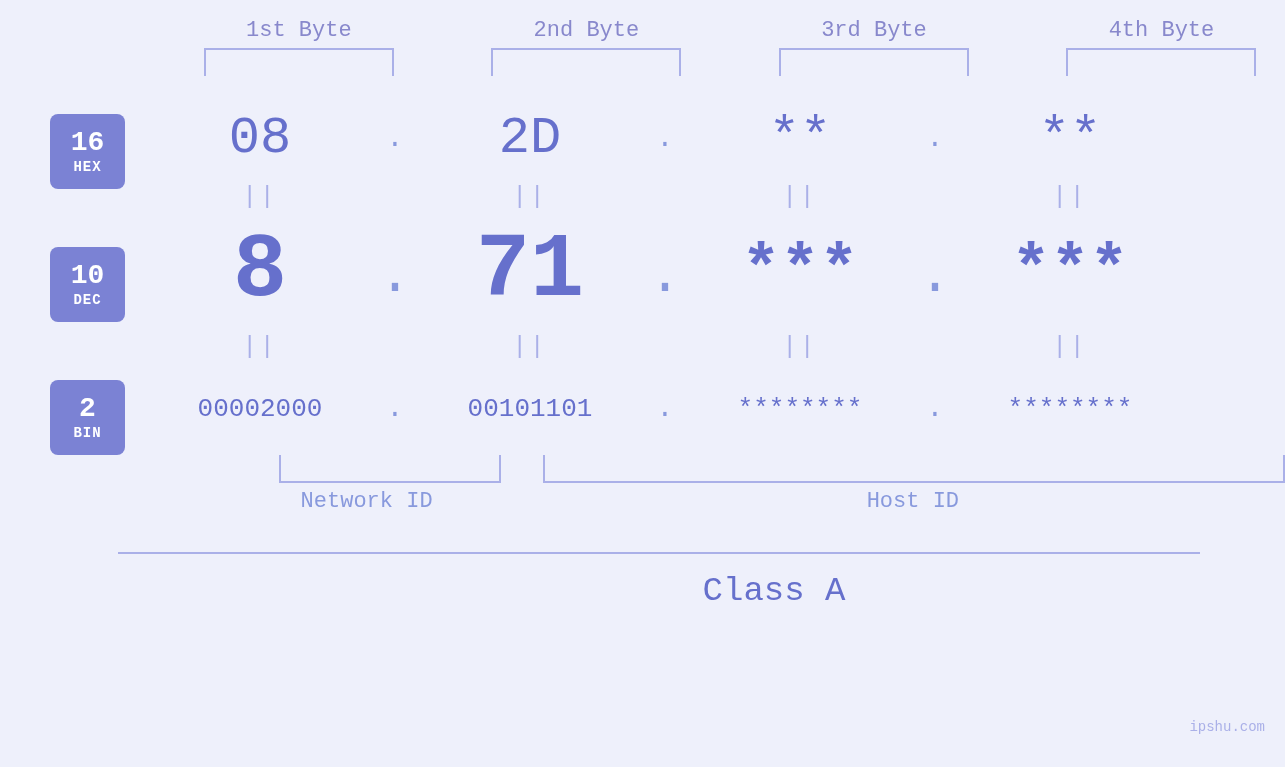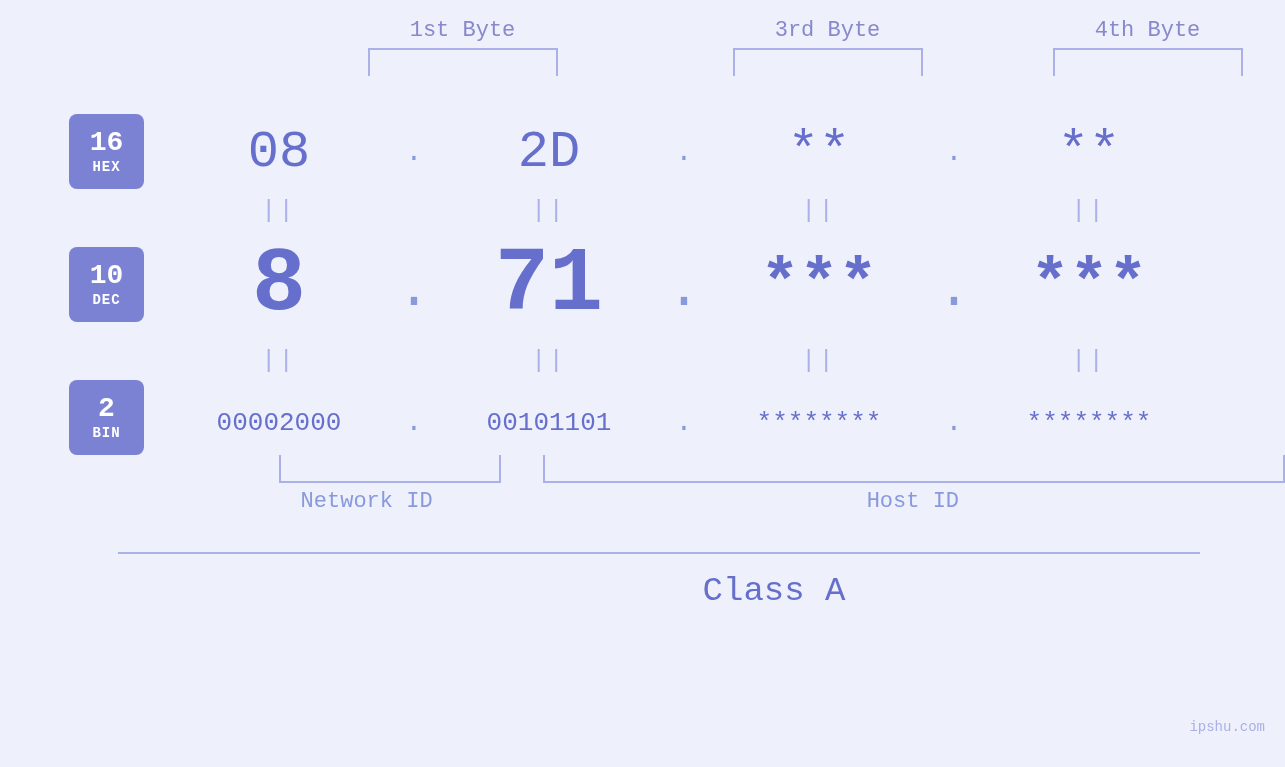--- a/index.html
+++ b/index.html
@@ -21,21 +21,21 @@
       flex-direction: column;
       align-items: center;
     }
 
     
     .byte-headers {
       display: flex;
       width: 100%;
       padding-left: 72px;
       margin-top: 18px;
-      justify-content: flex-end;
+      justify-content: space-between;
     }
 
     .byte-header {
       color: #8888cc;
       font-size: 22px;
       font-family: 'Courier New', Courier, monospace;
       font-weight: normal;
       text-align: center;
     }
 
@@ -53,23 +53,23 @@
       border-top: 2px solid #aab0e8;
       border-right: 2px solid #aab0e8;
       width: 190px;
       margin-top: 5px;
     }
 
     
     .main-area {
       display: flex;
       width: 100%;
-      padding-left: 69px;
+      padding-left: 50px;
       margin-top: 0px;
-      align-items: flex-end;
+      align-items: flex-start;
     }
 
     
     .left-labels {
       display: flex;
       flex-direction: column;
       gap: 58px;
       margin-top: 38px;
       margin-right: 20px;
     }
@@ -183,20 +183,24 @@
 
   <div class="byte-headers">
 
     <div style="width:115px;"></div>
     <div class="byte-col">
       <div class="byte-header">1st Byte</div>
       <div class="bracket-top"></div>
     </div>
 
     <div style="width:45px;"></div>
+    <div class="byte-col">
+      <div class="byte-header">2nd Byte</div>
+      <div class="bracket-top"></div>
+    </div>
     <div style="width:45px;"></div>
     <div class="byte-col">
       <div class="byte-header">3rd Byte</div>
       <div class="bracket-top"></div>
     </div>
     <div style="width:45px;"></div>
     <div class="byte-col">
       <div class="byte-header">4th Byte</div>
       <div class="bracket-top"></div>
     </div>

